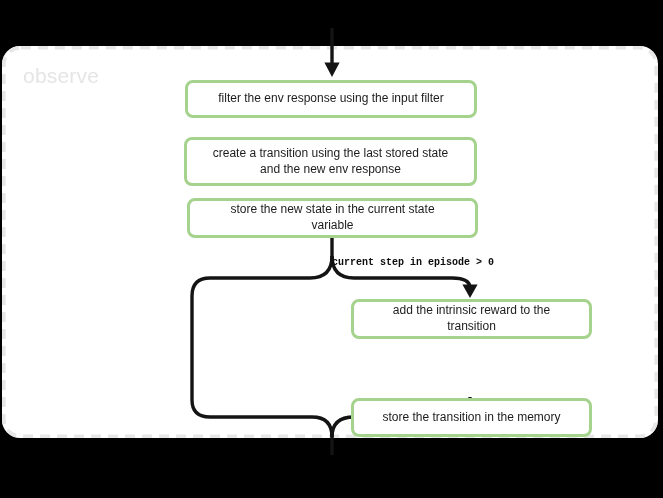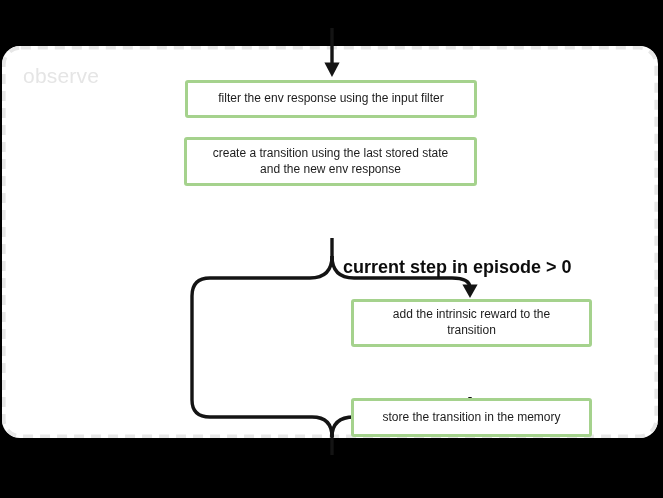--- a/index.html
+++ b/index.html
@@ -47,44 +47,45 @@
     font-weight: normal;
     color: #e5e5e5;
     z-index: 3;
     letter-spacing: 0.2px;
   }
   .node {
     position: absolute;
     box-sizing: border-box;
     background: #ffffff;
     border: 3px solid #a5d28d;
-    border-radius: 3px;
+    border-radius: 8px;
     display: flex;
     align-items: center;
     justify-content: center;
     text-align: center;
     font-size: 12px;
     line-height: 1.3;
     color: #1c1c1c;
     padding: 2px 24px;
     z-index: 3;
   }
   #node-1 { left: 185px; top: 80px;  width: 292px; height: 38px; }
   #node-2 { left: 184px; top: 137px; width: 293px; height: 49px; }
   #node-3 { left: 187px; top: 198px; width: 291px; height: 40px; }
-  #node-4 { left: 351px; top: 299px; width: 241px; height: 48px; }
+  #node-4 { left: 351px; top: 299px; width: 241px; height: 40px; }
   #node-5 { left: 351px; top: 358px; width: 241px; height: 39px; margin-top: 40px; }
   #condition-label {
     position: absolute;
-    left: 343px; top: 257px;
-    font-size: 18px;
+    left: 332px; top: 257px;
+    font-size: 10px;
     font-weight: bold;
     color: #0d0d0d;
     z-index: 3;
     white-space: nowrap;
+    font-family: Liberation Mono, monospace;
   }
 </style>
 </head>
 <body>
 
 <div id="canvas">
 
   <div id="panel"></div>
 
   <svg id="connector-svg" viewBox="0 0 663 498" xmlns="http://www.w3.org/2000/svg">
@@ -109,20 +110,23 @@
   <div id="title">observe</div>
 
   <div id="node-1" class="node">
     <span>filter the env response using the input filter</span>
   </div>
 
   <div id="node-2" class="node">
     <span>create a transition using the last stored state and the new env response</span>
   </div>
 
+  <div id="node-3" class="node">
+    <span>store the new state in the current state variable</span>
+  </div>
 
   <div id="condition-label">current step in episode &gt; 0</div>
 
   <div id="node-4" class="node">
     <span>add the intrinsic reward to the transition</span>
   </div>
 
   <div id="node-5" class="node">
     <span>store the transition in the memory</span>
   </div>

